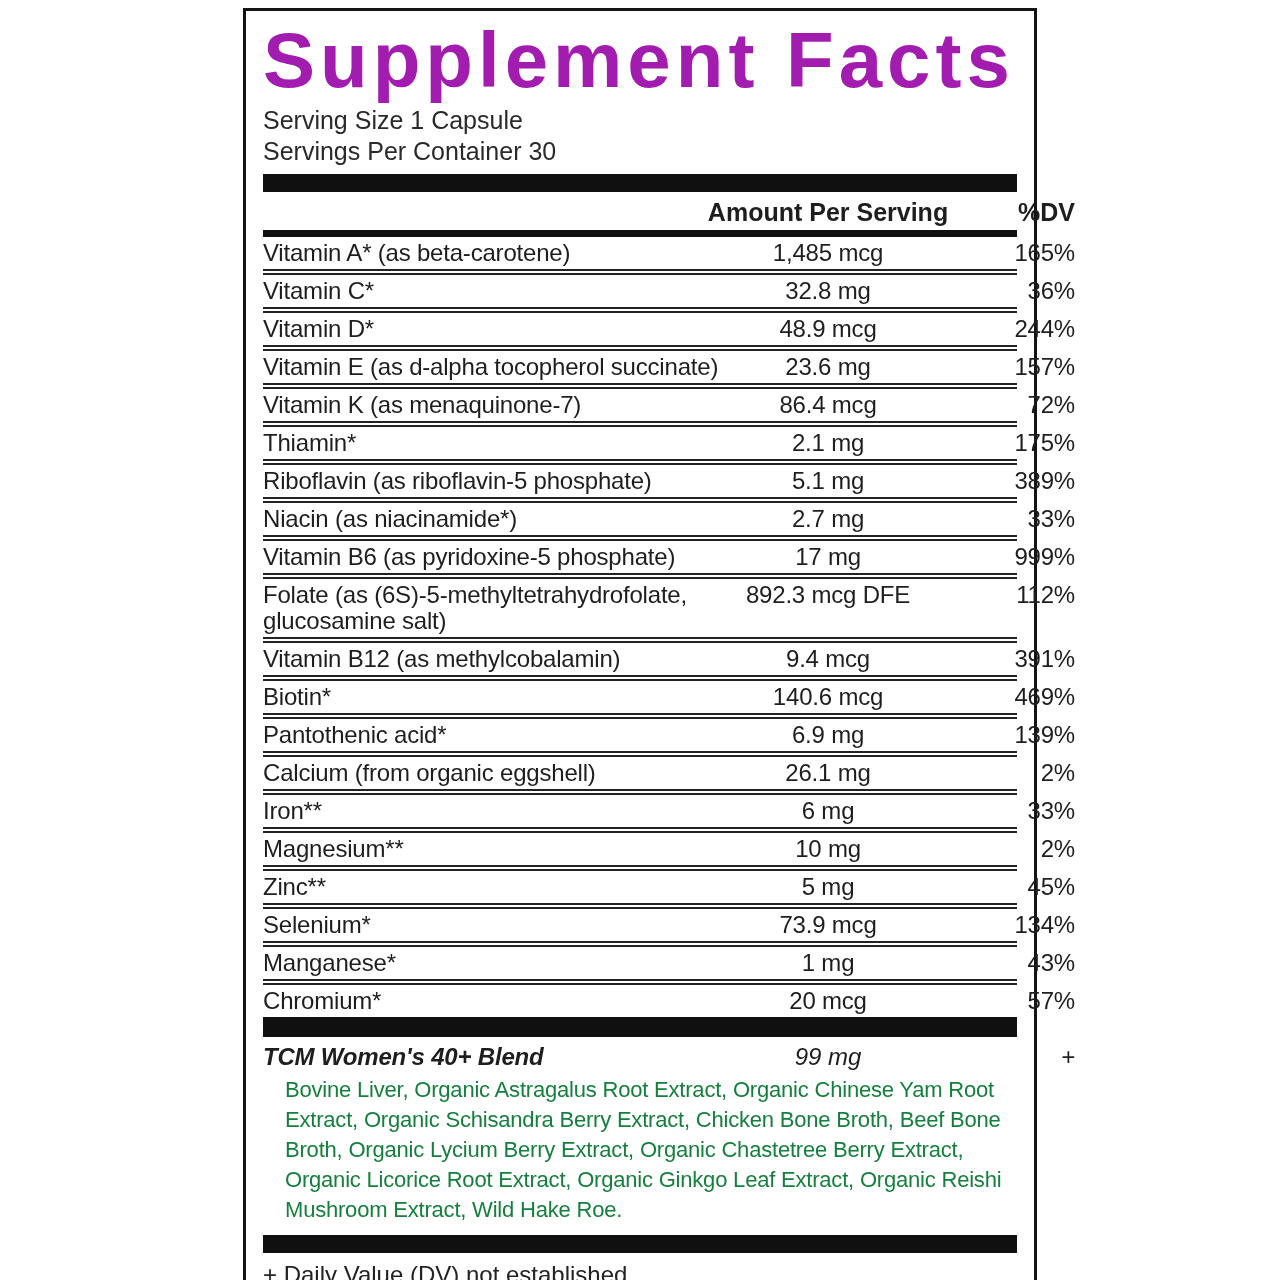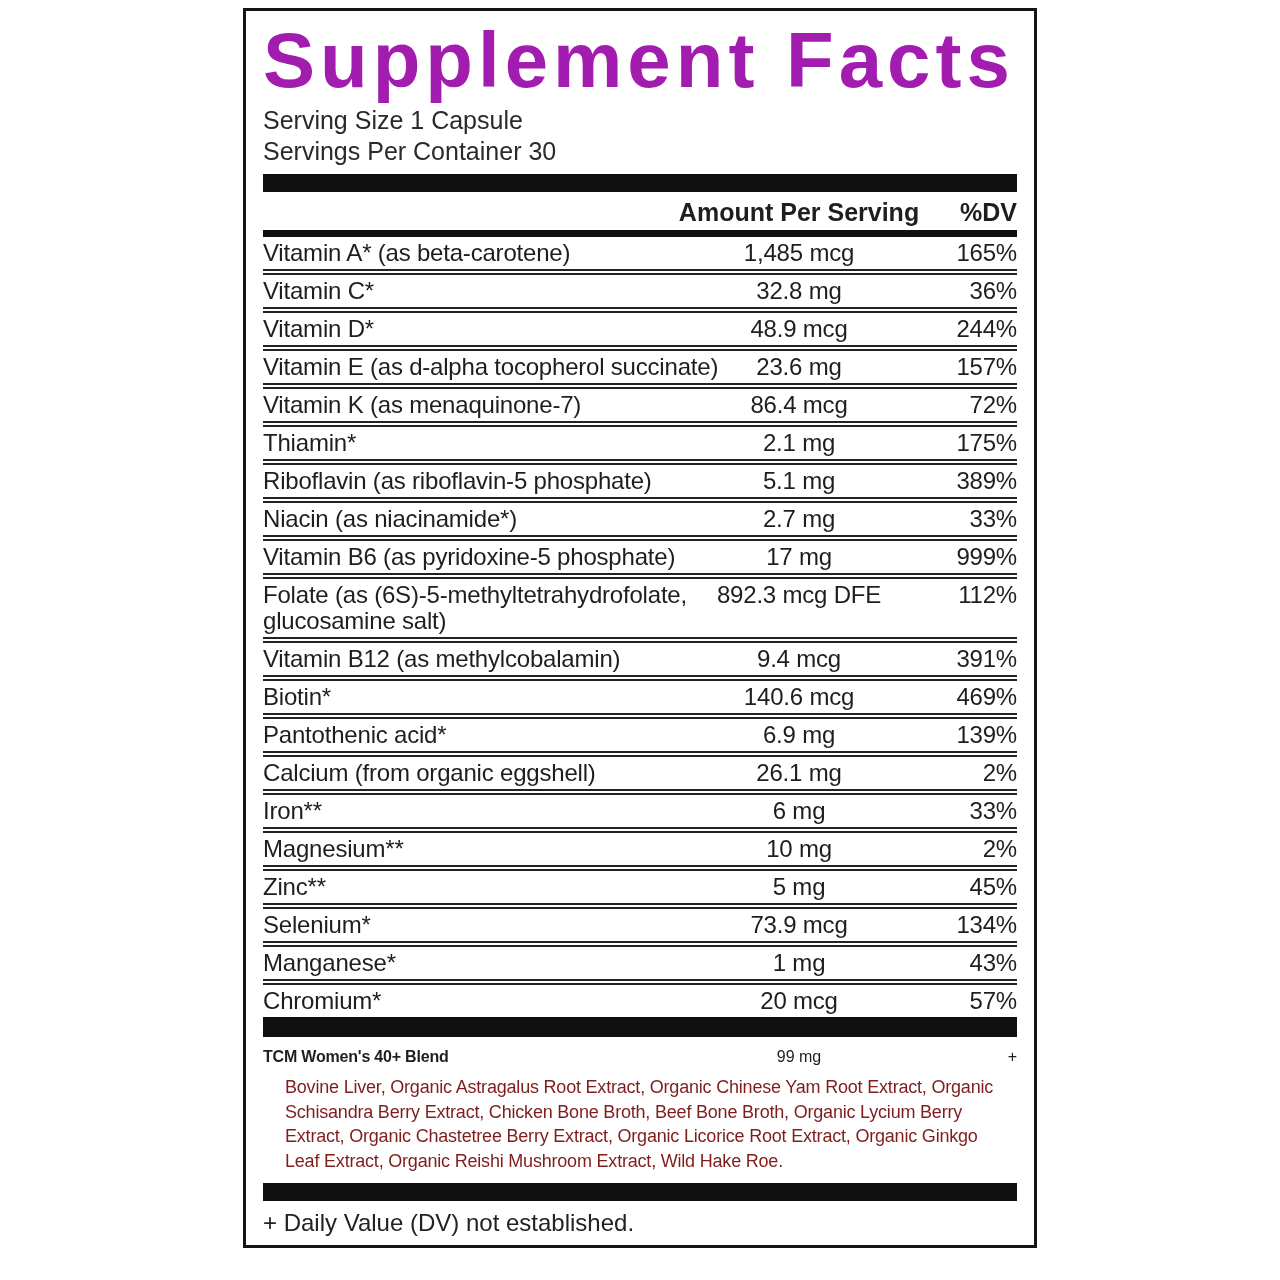--- a/index.html
+++ b/index.html
@@ -43,49 +43,51 @@
     background: #101010;
     width: 100%;
   }
   .bar-thick { height: 18px; margin-top: 8px; }
   .bar-medium { height: 20px; }
   .bar-thin { height: 7px; }
   .grid-row {
     display: grid;
     grid-template-columns: 458px 156px 140px;
     align-items: start;
+    gap: 29px;
   }
   .header-row {
     padding: 6px 0 3px 0;
     font-weight: bold;
     font-size: 25px;
   }
   .header-row .amount { justify-self: center; white-space: nowrap; }
   .header-row .dv { justify-self: end; }
   .rows .row {
     font-size: 24px;
     letter-spacing: -0.2px;
     line-height: 26px;
     padding: 3px 0;
   }
   .rows .row + .row { border-top: 6px double #222222; }
   .cell-amount { justify-self: center; text-align: center; white-space: nowrap; }
   .cell-dv { justify-self: end; }
   .blend-row {
-    font-size: 16px;
+    font-size: 24px;
     line-height: 28px;
     padding: 6px 0 2px 0;
+    font-style: italic;
   }
   .blend-row .blend-name { font-weight: bold; letter-spacing: -0.2px; }
   .blend-ingredients {
-    font-size: 18px;
+    font-size: 22px;
     line-height: 1.36;
     letter-spacing: -0.2px;
     padding: 2px 4px 8px 22px;
-    color: #7f1d1d;
+    color: #15803d;
   }
   .bar-after-blend { height: 18px; margin-top: 2px; }
   .footnote {
     font-size: 24px;
     padding: 8px 0 8px 0;
     color: #222222;
   }
 </style>
 </head>
 <body>

